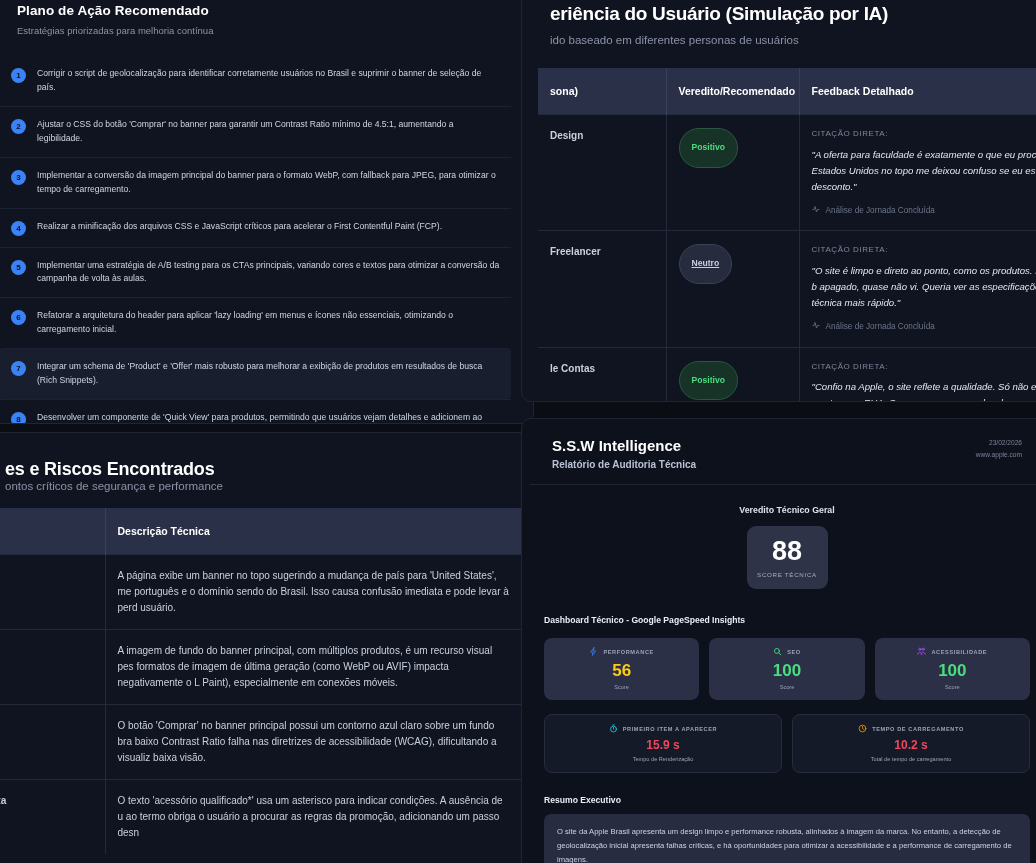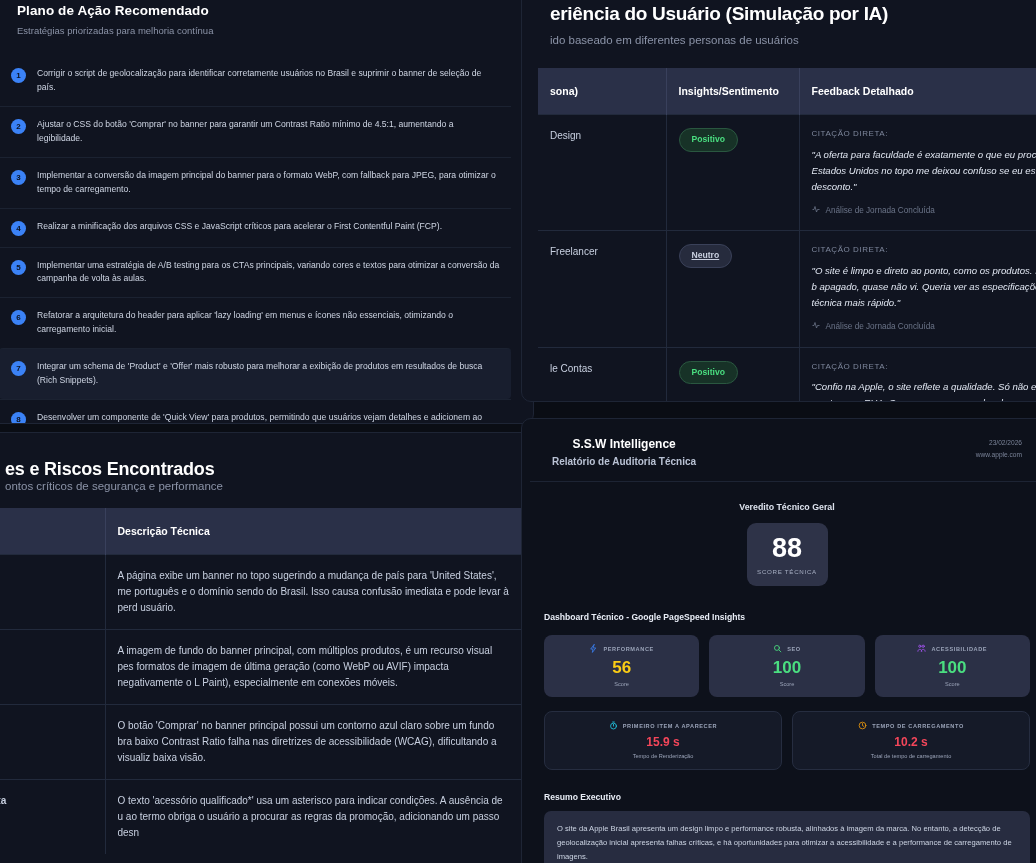--- a/index.html
+++ b/index.html
@@ -67,46 +67,46 @@
   
   #ux-panel { left: 521px; top: -30px; width: 560px; height: 432px; }
   .ux-head { padding: 32px 0 0 28px; }
   .ux-title { font-size: 19px; font-weight: bold; color: #ffffff; letter-spacing: -.3px; }
   .ux-sub { font-size: 11.5px; color: #8b93a7; margin-top: 9px; }
   .ux-tablewrap { margin-top: 22px; padding: 0 0 0 16px; }
   #ux-panel col.persona { width: 128px; }
   #ux-panel col.verdict { width: 133px; }
   .badge {
     display: inline-block; font-size: 8.6px; font-weight: bold;
-    padding: 4px 12px; border-radius: 999px;
+    padding: 12px 12px; border-radius: 999px;
   }
   .badge.pos { background: #173227; color: #4ade80; border: 1px solid #2a5740; }
   .badge.neu { background: #262b3d; color: #c7cede; border: 1px solid #3a4159; text-decoration: underline; }
   .quote-label {
     font-size: 8px; color: #7e879c; letter-spacing: .55px;
     margin-bottom: 6px; text-transform: uppercase;
   }
   .quote-text { font-size: 9.6px; font-style: italic; line-height: 1.68; color: #e2e8f3; }
   .quote-meta {
     display: flex; align-items: center; gap: 6px;
     font-size: 8.2px; color: #69melhor; color: #6b7488; margin-top: 9px;
   }
   td.ux-cell { padding: 16px 14px; }
-  td.ux-persona { font-weight: normal; color: #ffffff; font-size: 11px; vertical-align: middle; }
+  td.ux-persona { font-weight: bold; color: #ffffff; font-size: 11px; vertical-align: middle; }
   td.ux-verdict { vertical-align: middle; }
 
   
   #report-panel { left: 521px; top: 418px; width: 532px; height: 470px;
                   background: #0d111b; }
   .rp-head {
     display: flex; justify-content: space-between; align-items: flex-start;
     padding: 18px 22px 14px 22px; border-bottom: 1px solid #1d2434;
     margin: 0 8px;
   }
-  .rp-brand { font-size: 12px; font-weight: bold; color: #ffffff; text-align: center; }
+  .rp-brand { font-size: 15px; font-weight: bold; color: #ffffff; }
   .rp-brandsub { font-size: 10px; font-weight: bold; color: #b9c2d4; margin-top: 5px; }
   .rp-date { font-size: 6.6px; color: #7a8398; text-align: right; line-height: 1.75; }
   .rp-verdict-label {
     text-align: center; font-size: 8.8px; font-weight: bold;
     color: #dde3ee; margin-top: 20px;
   }
   .score-box {
     width: 81px; margin: 11px auto 0; padding: 12px 0 11px;
     background: #2e3348; border-radius: 9px; text-align: center;
   }
@@ -241,21 +241,21 @@
     <div class="ux-tablewrap">
       <table class="tbl">
         <colgroup>
             <col class="persona">
             <col class="verdict">
             <col>
           </colgroup>
         <thead>
             <tr id="ux-head">
               <th>sona)</th>
-              <th>Insights/Sentimento</th>
+              <th>Veredito/Recomendado</th>
               <th>Feedback Detalhado</th>
             </tr>
           </thead>
         <tbody id="ux-body">
             <tr>
               <td class="ux-cell ux-persona">Design</td>
               <td class="ux-cell ux-verdict"><span class="badge pos">Positivo</span></td>
               <td class="ux-cell">
                 <div class="quote-label">CITAÇÃO DIRETA:</div>
                 <div class="quote-text">"A oferta para faculdade é exatamente o que eu procurava, Estados Unidos no topo me deixou confuso se eu estava no desconto."</div>

